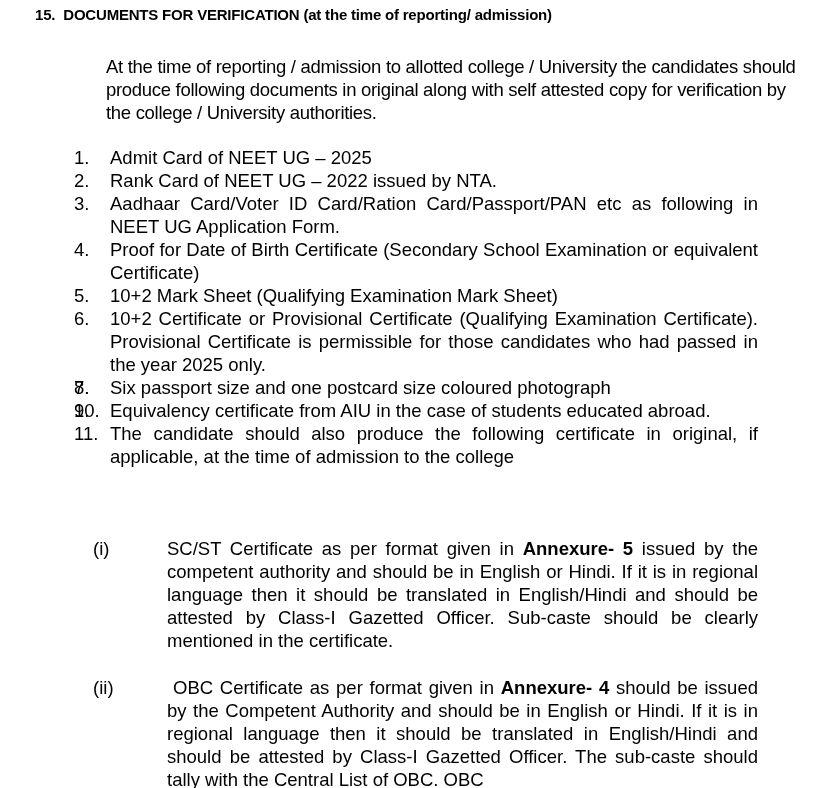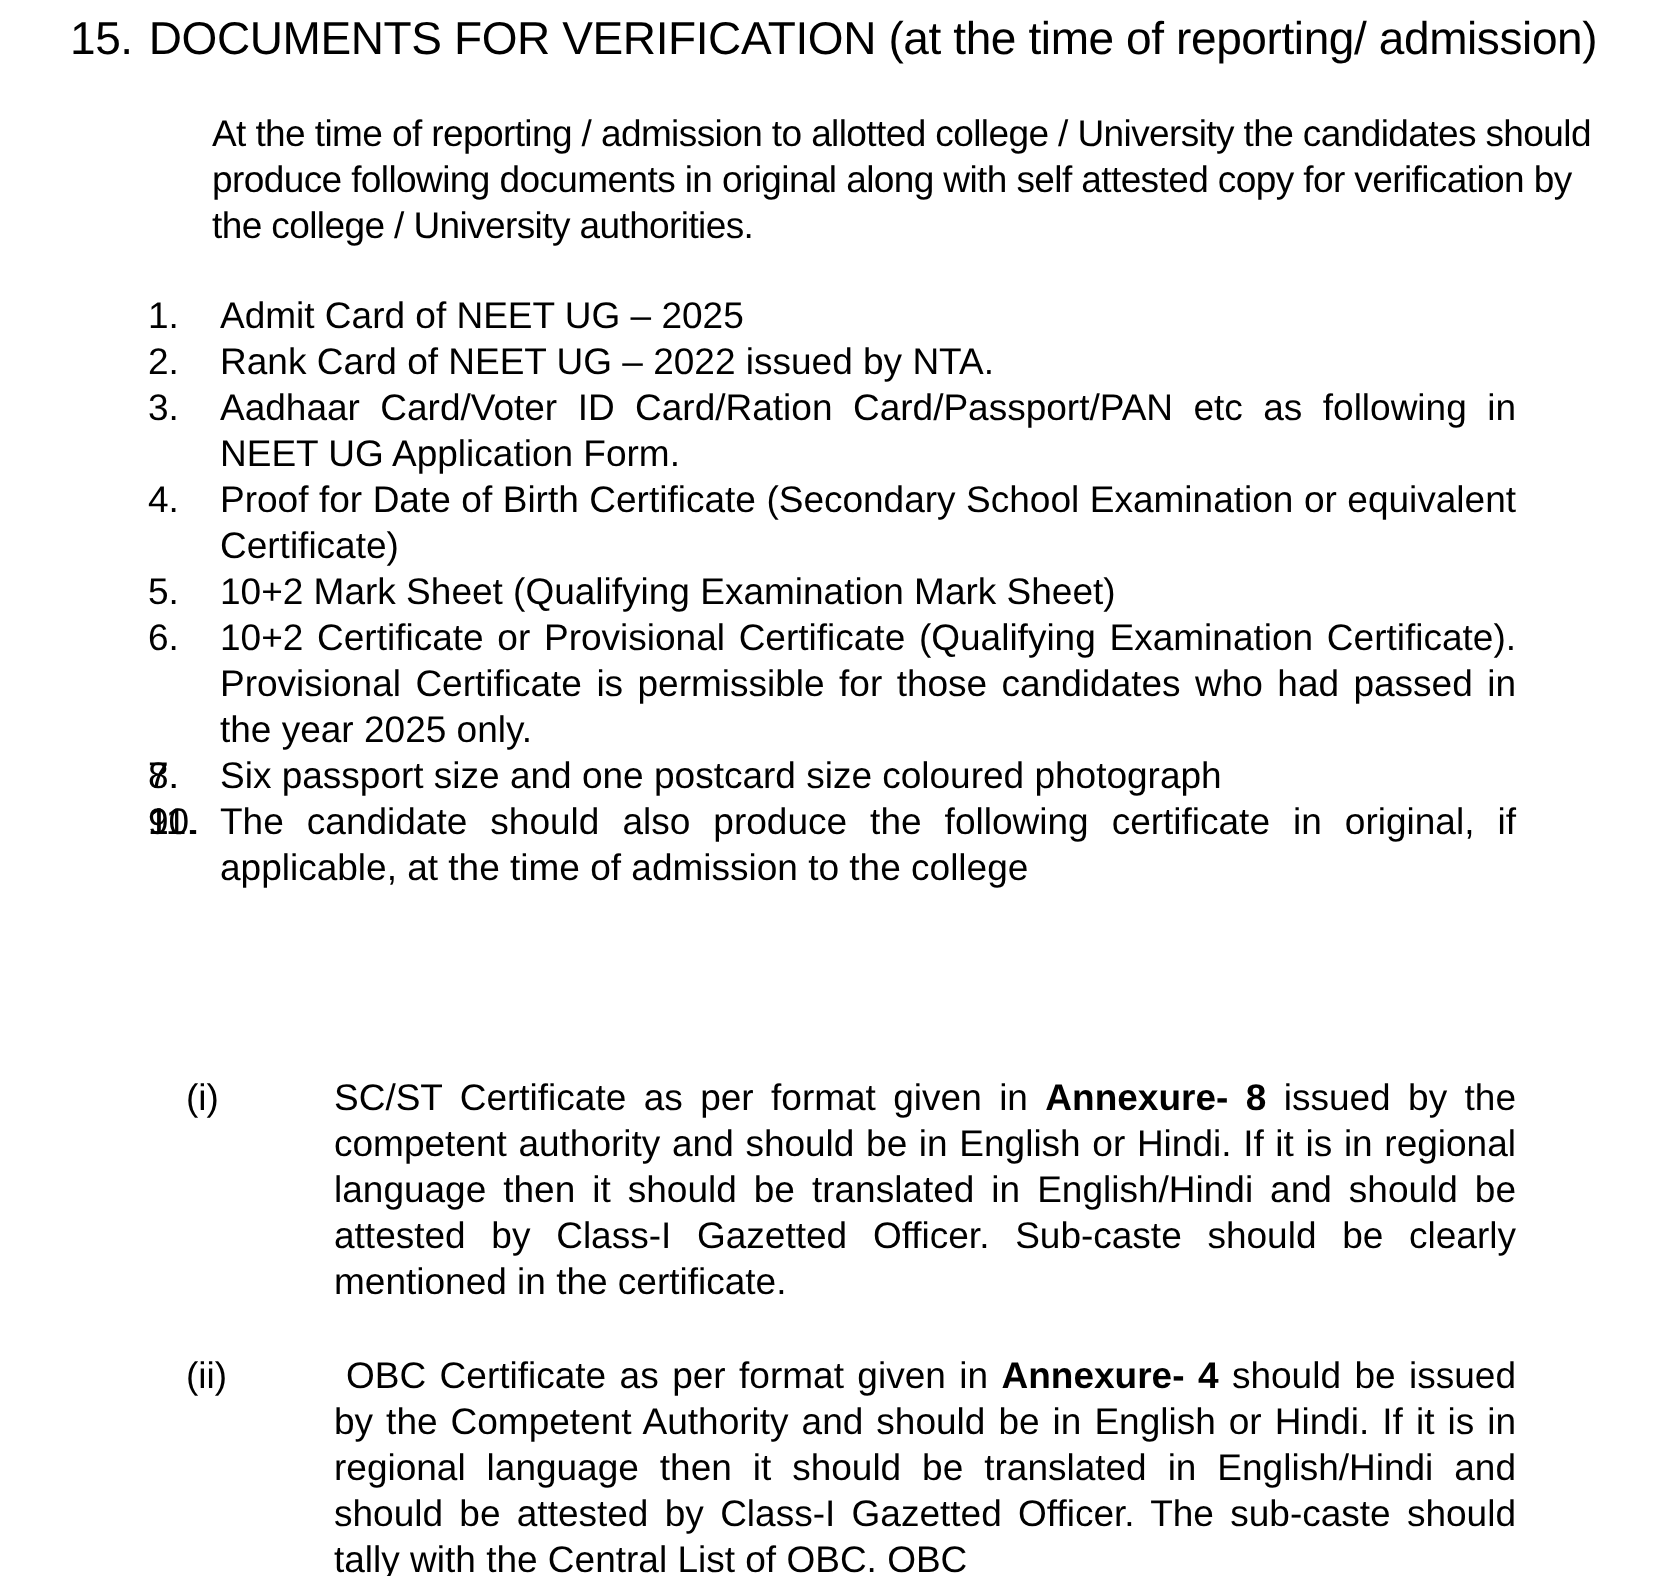--- a/index.html
+++ b/index.html
@@ -3,21 +3,21 @@
 <meta charset="utf-8">
 <style>
   html, body { margin:0; padding:0; background:#ffffff; }
   body {
     width:831px; height:788px; overflow:hidden; position:relative;
     font-family:"Liberation Sans", sans-serif; color:#000;
     font-size:18.5px;
   }
   .heading {
     position:absolute; left:35px; top:6px;
-    font-weight:normal; font-size:23px; letter-spacing:-0.2px; white-space:nowrap;
+    font-weight:bold; font-size:15px; letter-spacing:-0.2px; white-space:nowrap;
   }
   .heading .num { margin-right:8px; }
   .intro {
     position:absolute; left:62px; top:55px; width:700px;
     line-height:23px; letter-spacing:-0.3px;margin-left:44px;
   }
   .list {
     position:absolute; left:74px; top:146px; width:684px;
     margin:0; padding:0; list-style:none;
   }
@@ -50,25 +50,25 @@
 <ol class="list">
   <li><span class="n">1.</span><span>Admit Card of NEET UG – 2025</span></li>
   <li><span class="n">2.</span><span>Rank Card of NEET UG – 2022 issued by NTA.</span></li>
   <li><span class="n">3.</span><span>Aadhaar Card/Voter ID Card/Ration Card/Passport/PAN etc as following in NEET UG  Application Form.</span></li>
   <li><span class="n">4.</span><span>Proof for Date of Birth Certificate (Secondary School Examination or equivalent Certificate)</span></li>
   <li><span class="n">5.</span><span>10+2 Mark Sheet (Qualifying Examination Mark Sheet)</span></li>
   <li><span class="n">6.</span><span>10+2 Certificate or Provisional Certificate (Qualifying Examination Certificate). Provisional Certificate is permissible for those candidates who had passed in the year 2025 only.</span></li>
   <li><span class="n">7.</span></li>
   <li><span class="n">8.</span><span>Six passport size and one postcard size coloured photograph</span></li>
   <li><span class="n">9.</span></li>
-  <li><span class="n">10.</span></li>
+  <li><span class="n">10.</span><span>Equivalency certificate from AIU in the case of students educated abroad.</span></li>
   <li><span class="n">11.</span><span>The candidate should also produce the following certificate in original, if applicable, at the time of admission to the college</span></li>
 </ol>
 
 <div class="sub sub1">
   <span class="lbl">(i)</span>
-  <div class="txt"><span>SC/ST Certificate as per format given in </span><b>Annexure- 8</b><span> issued by the competent authority and should be in English or Hindi.  If it is in regional language then it should be translated in English/Hindi and should be attested by Class-I Gazetted Officer. Sub-caste should be clearly mentioned in the certificate.</span></div>
+  <div class="txt"><span>SC/ST Certificate as per format given in </span><b>Annexure- 5</b><span> issued by the competent authority and should be in English or Hindi.  If it is in regional language then it should be translated in English/Hindi and should be attested by Class-I Gazetted Officer. Sub-caste should be clearly mentioned in the certificate.</span></div>
 </div>
 
 <div class="sub sub2">
   <span class="lbl">(ii)</span>
   <div class="txt"><span>OBC Certificate as per format given in </span><b>Annexure- 4</b><span> should be issued by the Competent Authority and should be in English or Hindi.  If it is in regional language then it should be translated in English/Hindi and should be attested by Class-I Gazetted Officer. The sub-caste should tally with the Central List of OBC. OBC</span></div>
 </div>
 
 </body></html>

